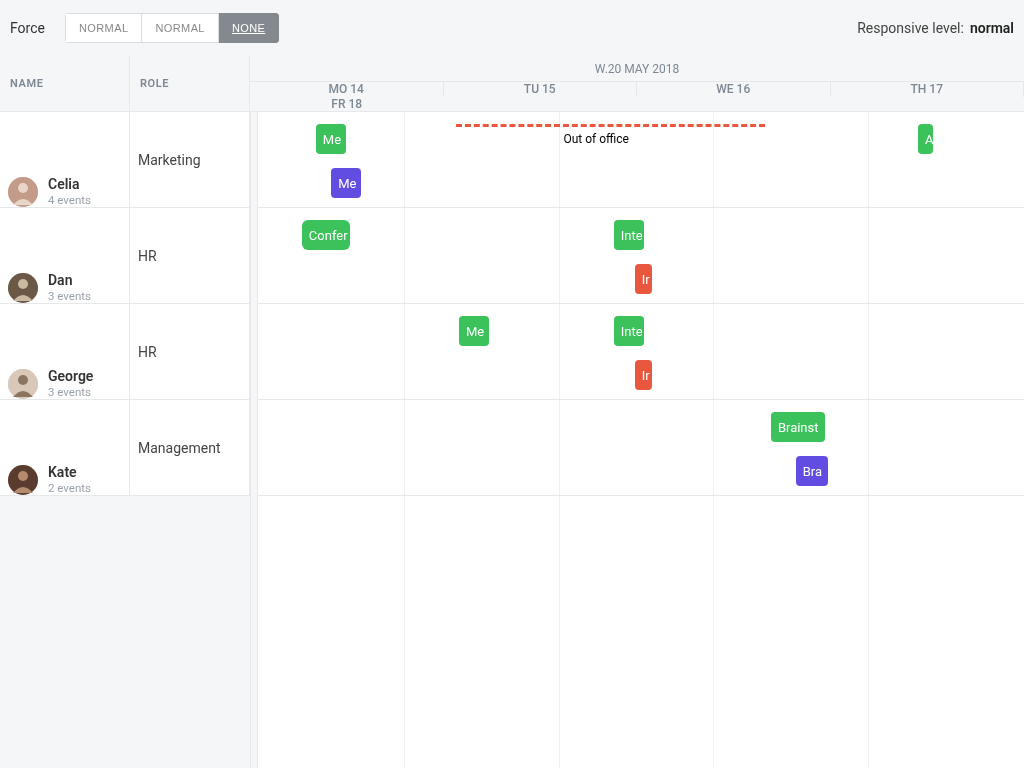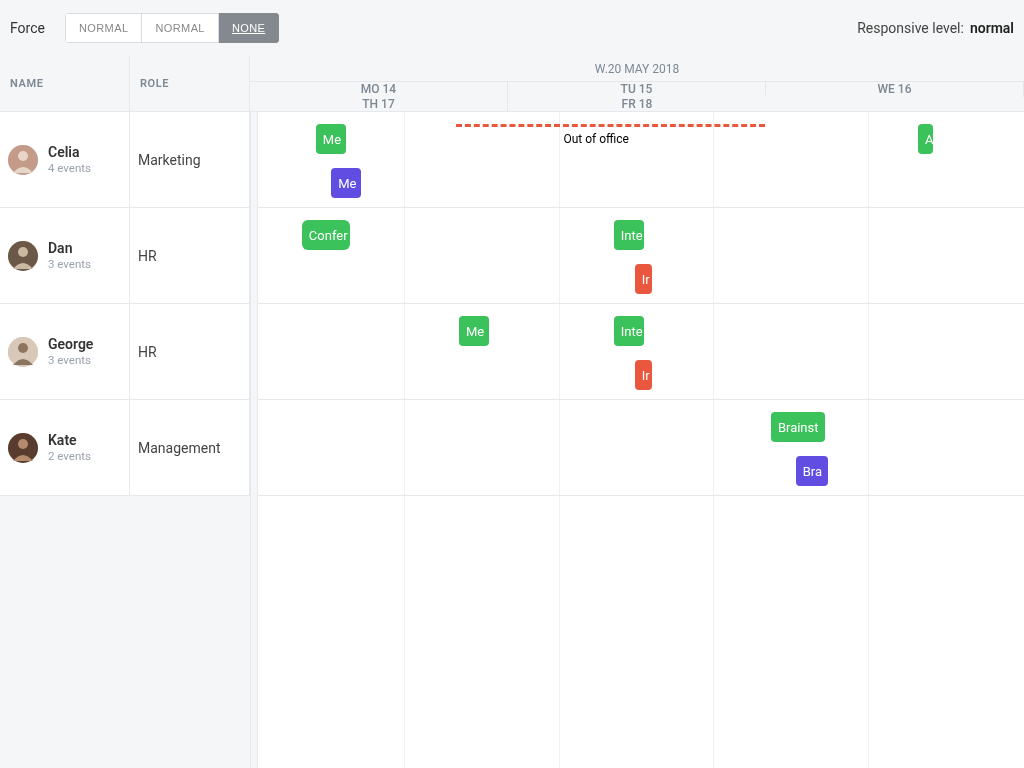--- a/index.html
+++ b/index.html
@@ -16,25 +16,25 @@
 .resp-value { font-size: 14px; color: #222; font-weight: 600; }
 
 .grid-main { display: grid; grid-template-columns: 130px 120px 1fr; width: 1024px; height: 712px; position: relative; }
 
 .left-head, .role-head { background: #f5f6f7; border-bottom: 1px solid #e6e8eb; height: 56px; display: flex; align-items: center; padding-left: 10px; font-size: 11px; letter-spacing: 0.6px; color: #7d8895; font-weight: 600; }
 .left-head { border-right: 1px solid #e6e8eb; }
 .role-head { border-right: 1px solid #e6e8eb; }
 
 .cal-head-wrap { background: #f5f6f7; border-bottom: 1px solid #e6e8eb; }
 .week-title { text-align: center; font-size: 12px; color: #7d8895; height: 26px; line-height: 26px; border-bottom: 1px solid #e6e8eb; }
-.days-row { display: grid; grid-template-columns: repeat(3, 1fr); height: 29px; }
+.days-row { display: grid; grid-template-columns: repeat(4, 1fr); height: 29px; }
 .day-col-head { border-right: 1px solid #e6e8eb; display: flex; align-items: center; justify-content: center; font-size: 12px; color: #7d8895; font-weight: 500; }
 .day-col-head:last-child { border-right: none; }
 
-.person-cell { border-bottom: 1px solid #e6e8eb; border-right: 1px solid #e6e8eb; height: 96px; background: #fff; display: flex; align-items: center; gap: 10px; padding-left: 8px; }
+.person-cell { border-bottom: 1px solid #e6e8eb; border-right: 1px solid #e6e8eb; height: 96px; background: #fff; display: flex; align-items: flex-end; gap: 10px; padding-left: 8px; }
 .avatar { width: 30px; height: 30px; border-radius: 50%; object-fit: cover; background: #ccc; display: inline-block; }
 .avatar svg { width: 30px; height: 30px; }
 .p-info { display: flex; flex-direction: column; }
 .p-name { font-size: 14px; color: #333; font-weight: 600; line-height: 1.2; }
 .p-sub { font-size: 11.5px; color: #9aa2ad; }
 
 .role-cell { border-bottom: 1px solid #e6e8eb; border-right: 1px solid #e6e8eb; height: 96px; background: #fff; display: flex; align-items: center; padding-left: 8px; font-size: 14px; color: #444; }
 .t-row { height: 96px; border-bottom: 1px solid #e6e8eb; position: relative; background: #fff; }
 .t-cols { position: absolute; inset: 0; display: grid; grid-template-columns: repeat(5, 1fr); pointer-events: none; }
 .t-col { border-right: 1px solid #eef0f2; }

